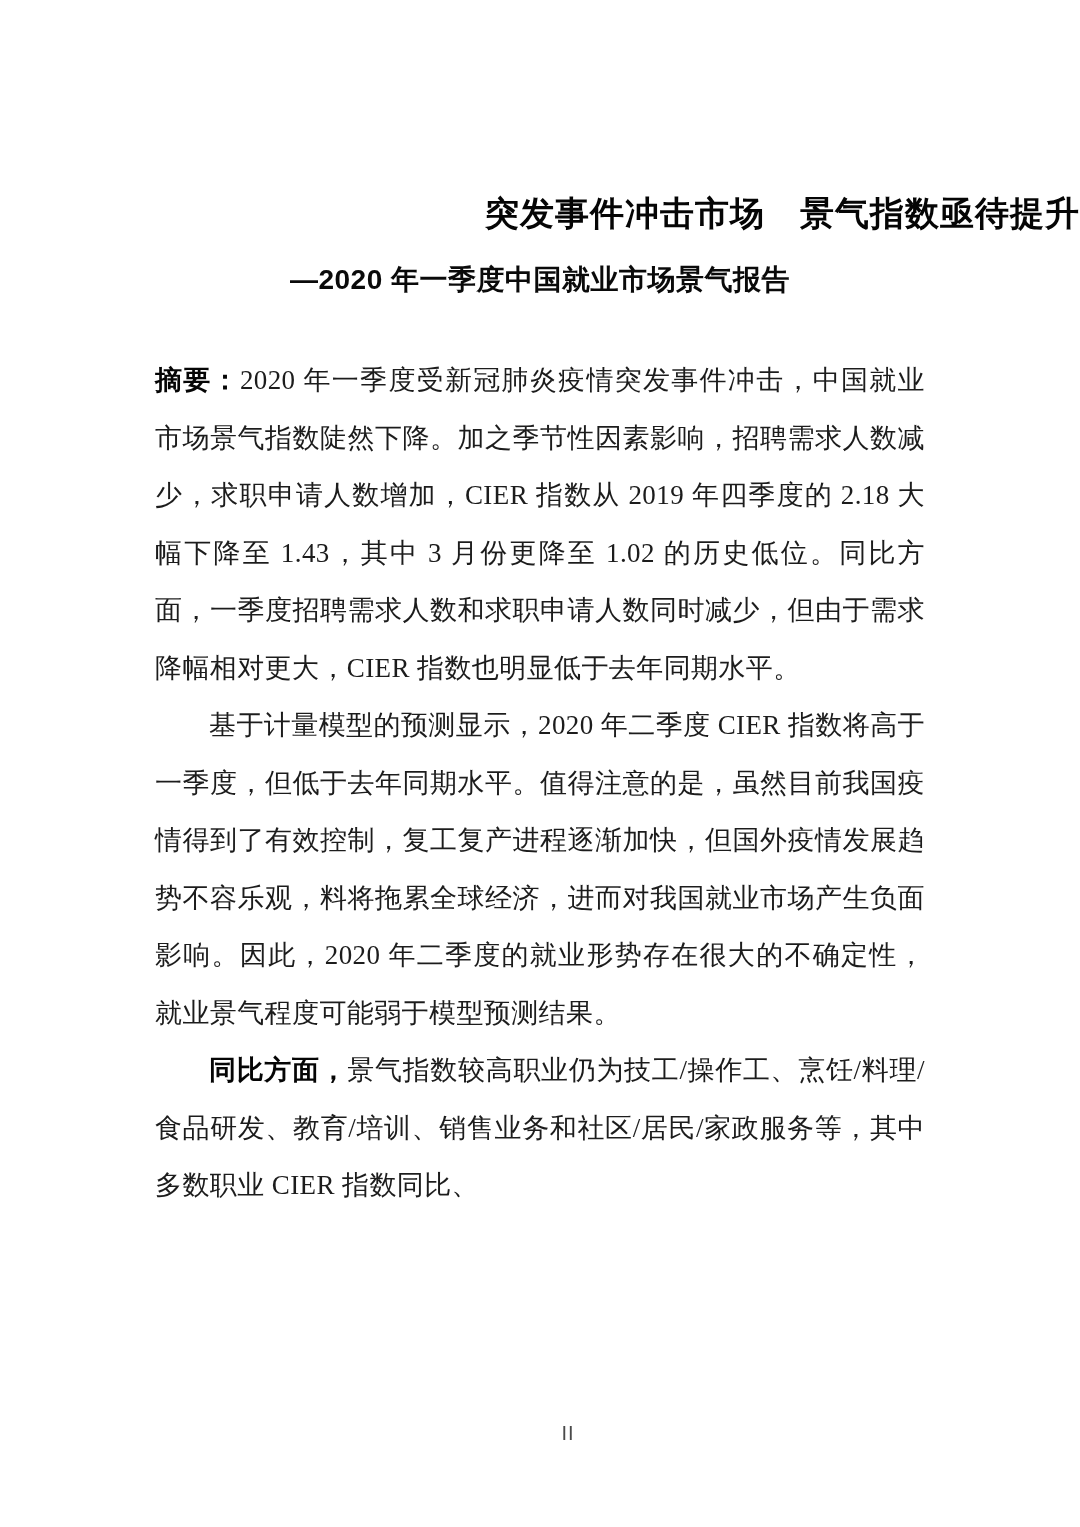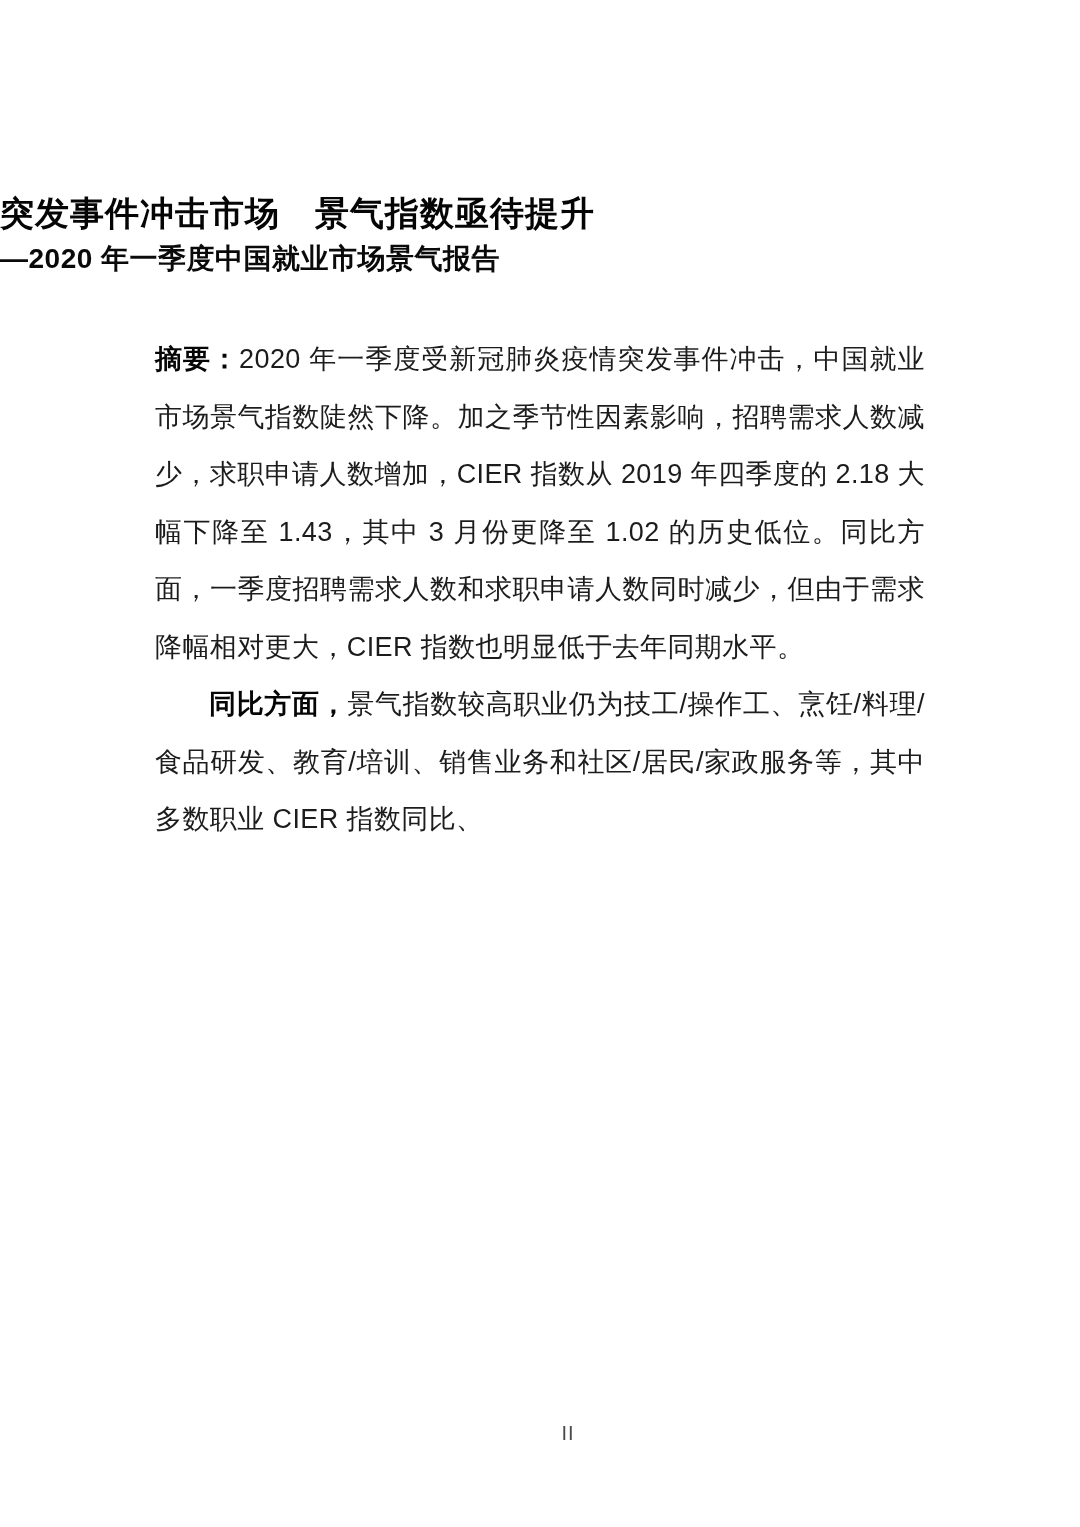--- a/index.html
+++ b/index.html
@@ -10,46 +10,46 @@
   }
   .page {
     position: relative;
     width: 1080px;
     height: 1527px;
     background: #ffffff;
     overflow: hidden;
   }
   .doc-title {
     padding-top: 190px;
-    text-align: left;
+    text-align: right;
     font-size: 34px;
     font-weight: 700;
     color: #050505;
     letter-spacing: 1px;
     line-height: 46px;
   }
   .doc-subtitle {
-    margin-top: 3px;
-    text-align: left;
+    margin-top: 24px;
+    text-align: center;
     font-size: 28px;
     font-weight: 700;
     color: #0a0a0a;
     letter-spacing: 0.5px;
     line-height: 40px;
   }
   .doc-body {
     margin: 52px 155px 0 155px;
     width: 770px;
     font-size: 27px;
     line-height: 57.5px;
     color: #1c1c1c;
     text-align: justify;
     letter-spacing: 0.4px;
   }
-  .para { text-indent: 0; }
+  .para { text-indent: 0; font-family: Liberation Serif, serif; }
   .para.indented { text-indent: 2em; }
   .para .lead { font-weight: 700; color: #050505; }
   .page-footer {
     position: absolute;
     bottom: 82px;
     left: 0;
     width: 100%;
     text-align: center;
     font-size: 20px;
     color: #4a4a4a;
@@ -63,20 +63,21 @@
 <div class="page">
 
   <h1 class="doc-title">突发事件冲击市场　景气指数亟待提升</h1>
 
   <h2 class="doc-subtitle">—2020 年一季度中国就业市场景气报告</h2>
 
   <div class="doc-body">
 
     <p class="para"><span class="lead">摘要：</span><span>2020 年一季度受新冠肺炎疫情突发事件冲击，中国就业市场景气指数陡然下降。加之季节性因素影响，招聘需求人数减少，求职申请人数增加，CIER 指数从 2019 年四季度的 2.18 大幅下降至 1.43，其中 3 月份更降至 1.02 的历史低位。同比方面，一季度招聘需求人数和求职申请人数同时减少，但由于需求降幅相对更大，CIER 指数也明显低于去年同期水平。</span></p>
 
+    <p class="para indented"><span>基于计量模型的预测显示，2020 年二季度 CIER 指数将高于一季度，但低于去年同期水平。值得注意的是，虽然目前我国疫情得到了有效控制，复工复产进程逐渐加快，但国外疫情发展趋势不容乐观，料将拖累全球经济，进而对我国就业市场产生负面影响。因此，2020 年二季度的就业形势存在很大的不确定性，就业景气程度可能弱于模型预测结果。</span></p>
 
 
     <p class="para indented"><span class="lead">同比方面，</span><span>景气指数较高职业仍为技工/操作工、烹饪/料理/食品研发、教育/培训、销售业务和社区/居民/家政服务等，其中多数职业 CIER 指数同比、</span></p>
 
   </div>
 
   <div class="page-footer">II</div>
 
 </div>
 

